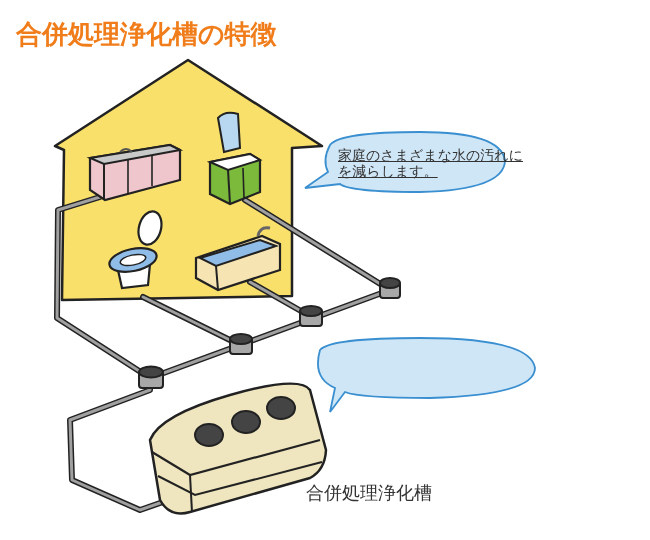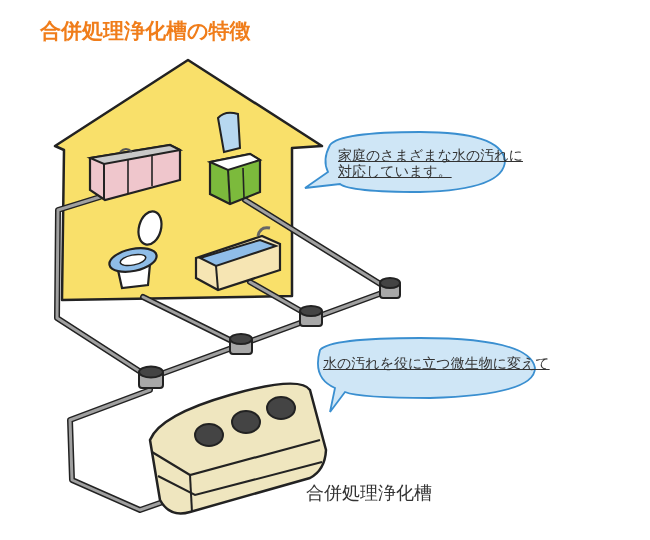--- a/index.html
+++ b/index.html
@@ -1,18 +1,18 @@
 <!DOCTYPE html>
 <html><head>
 <meta charset="utf-8">
 <style>
   html, body { margin: 0; padding: 0; background: #ffffff; }
   body { width: 650px; height: 540px; position: relative; overflow: hidden;
          font-family: "DejaVu Sans", "Liberation Sans", sans-serif; }
-  .title { position: absolute; left: 40px; top: 17px; font-size: 21px; font-weight: bold;
+  .title { position: absolute; left: 16px; top: 17px; font-size: 26px; font-weight: bold;
            color: #f07d1a; letter-spacing: 0px; white-space: nowrap; }
   svg.scene { position: absolute; left: 0; top: 0; }
   .bubble-text { position: absolute; font-size: 14px; color: #333333; line-height: 16px; white-space: nowrap; text-decoration: underline; }
   .bt1 { left: 338px; top: 147px; }
   .bt2 { left: 323px; top: 355px; }
   .tank-label { position: absolute; left: 306px; top: 481px; font-size: 18px; color: #333333; white-space: nowrap; }
 </style>
 </head>
 <body>
 
@@ -98,20 +98,19 @@
     <path d="M158,476 L195,495 L322,462" fill="none" stroke="#222" stroke-width="2"></path>
     <path d="M190,475 L192,512" stroke="#222" stroke-width="2"></path>
     <ellipse cx="209" cy="435" rx="14" ry="11" fill="#444" stroke="#222" stroke-width="2"></ellipse>
     <ellipse cx="246" cy="422" rx="14" ry="11" fill="#444" stroke="#222" stroke-width="2"></ellipse>
     <ellipse cx="281" cy="408" rx="14" ry="11" fill="#444" stroke="#222" stroke-width="2"></ellipse>
   </g>
 </svg>
 
 <div class="bubble-text bt1">
   <div>家庭のさまざまな水の汚れに</div>
-  <div>対応しています。</div>
+  <div>を減らします。</div>
 </div>
 
 <div class="bubble-text bt2">
-  <div>水の汚れを役に立つ微生物に変えて</div>
 </div>
 
 <div class="tank-label">合併処理浄化槽</div>
 
 </body></html>

